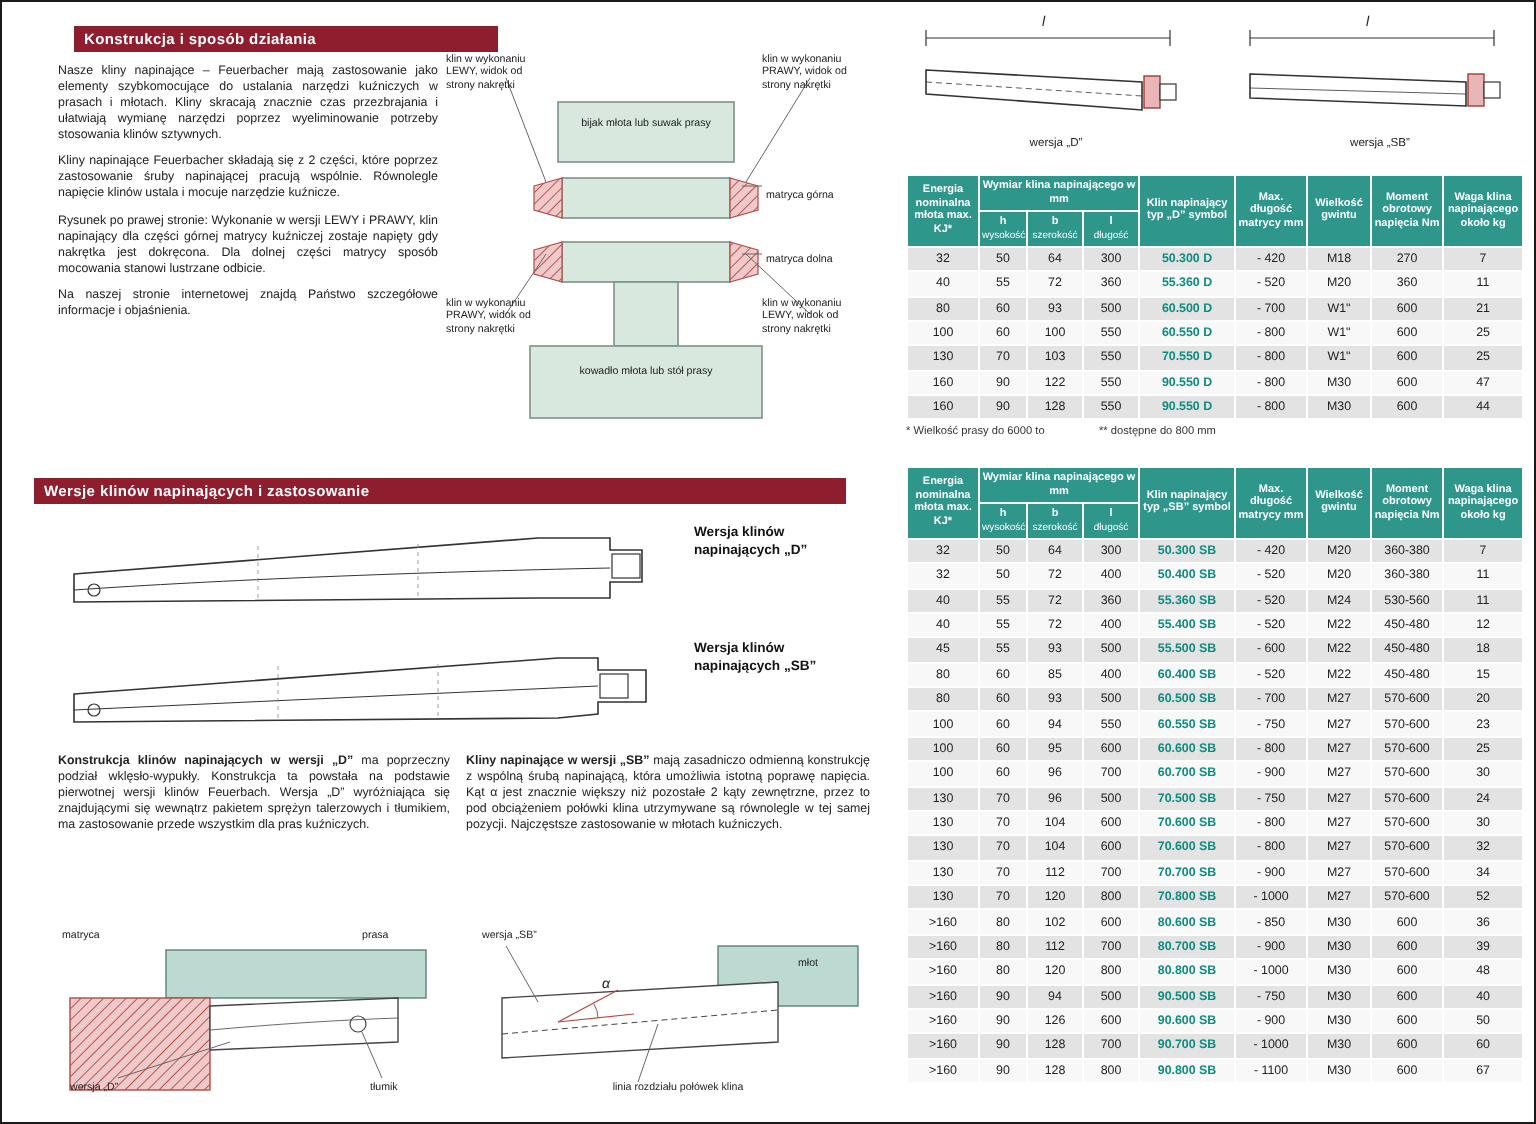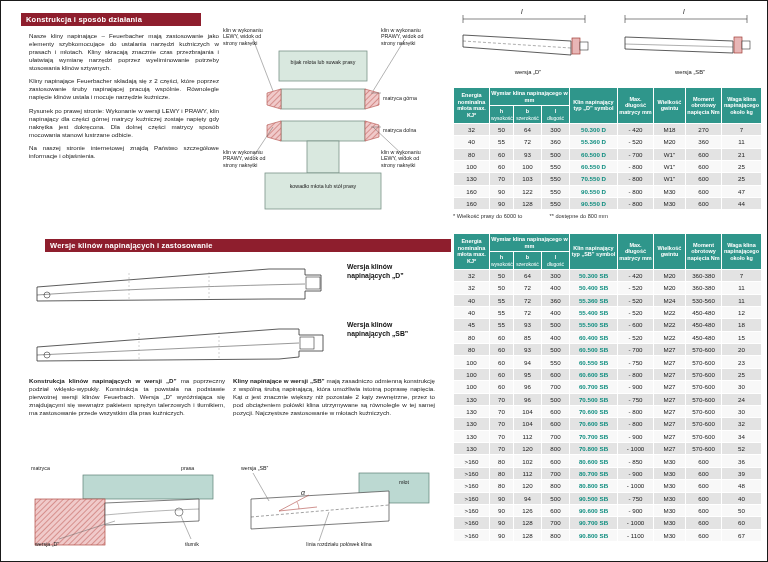--- a/index.html
+++ b/index.html
@@ -22,21 +22,21 @@
   table.spec td.sym{color:#0e8d7f;font-weight:bold;}
   .sub{display:block;font-weight:normal;font-size:5px;}
   .foot{font-size:5.6px;color:#333;}
   svg{display:block;}
 </style>
 </head>
 <body>
 
 <div class="page">
 
-  <div class="abs redbar" style="left:20px;top:12px;width:180px;">Konstrukcja i sposób działania</div>
+  <div class="abs redbar" style="left:36px;top:12px;width:212px;">Konstrukcja i sposób działania</div>
 
   <div class="abs body-text" style="left:28px;top:31px;width:190px;">
     <p>Nasze kliny napinające – Feuerbacher mają zastosowanie jako elementy szybkomocujące do ustalania narzędzi kuźniczych w prasach i młotach. Kliny skracają znacznie czas przezbrajania i ułatwiają wymianę narzędzi poprzez wyeliminowanie potrzeby stosowania klinów sztywnych.</p>
     <p>Kliny napinające Feuerbacher składają się z 2 części, które poprzez zastosowanie śruby napinającej pracują wspólnie. Równolegle napięcie klinów ustala i mocuje narzędzie kuźnicze.</p>
     <p>Rysunek po prawej stronie: Wykonanie w wersji LEWY i PRAWY, klin napinający dla części górnej matrycy kuźniczej zostaje napięty gdy nakrętka jest dokręcona. Dla dolnej części matrycy sposób mocowania stanowi lustrzane odbicie.</p>
     <p>Na naszej stronie internetowej znajdą Państwo szczegółowe informacje i objaśnienia.</p>
   </div>
 
   <div class="abs" style="left:222px;top:26px;width:212px;height:208px;">
     <svg width="212" height="208" viewBox="0 0 212 208">
@@ -73,21 +73,21 @@
     <span class="lbl" style="left:0;top:0;width:54px;">klin w wykonaniu LEWY, widok od strony nakrętki</span>
     <span class="lbl" style="left:158px;top:0;width:54px;">klin w wykonaniu PRAWY, widok od strony nakrętki</span>
     <span class="lbl c" style="left:58px;top:32px;width:84px;">bijak młota lub suwak prasy</span>
     <span class="lbl" style="left:160px;top:68px;width:50px;">matryca górna</span>
     <span class="lbl" style="left:160px;top:100px;width:50px;">matryca dolna</span>
     <span class="lbl" style="left:0;top:122px;width:54px;">klin w wykonaniu PRAWY, widok od strony nakrętki</span>
     <span class="lbl" style="left:158px;top:122px;width:54px;">klin w wykonaniu LEWY, widok od strony nakrętki</span>
     <span class="lbl c" style="left:42px;top:156px;width:116px;">kowadło młota lub stół prasy</span>
   </div>
 
-  <div class="abs redbar" style="left:44px;top:238px;width:406px;">Wersje klinów napinających i zastosowanie</div>
+  <div class="abs redbar" style="left:16px;top:238px;width:406px;">Wersje klinów napinających i zastosowanie</div>
 
   <div class="abs" style="left:28px;top:256px;width:310px;height:54px;">
     <svg width="310" height="54" viewBox="0 0 310 54">
       <polygon points="8,30 240,12 276,12 276,18 292,18 292,34 276,34 276,42 240,42 8,44" fill="#fff" stroke="#333" stroke-width="0.8"></polygon>
       <path d="M8,38 C80,33 180,29 276,27" fill="none" stroke="#333" stroke-width="0.5"></path>
       <circle cx="18" cy="38" r="3" fill="none" stroke="#333" stroke-width="0.6"></circle>
       <line x1="100" y1="16" x2="100" y2="42" stroke="#888" stroke-width="0.4" stroke-dasharray="2,2"></line>
       <line x1="180" y1="15" x2="180" y2="42" stroke="#888" stroke-width="0.4" stroke-dasharray="2,2"></line>
       <rect x="277" y="20" width="14" height="12" fill="none" stroke="#333" stroke-width="0.6"></rect>
     </svg>

